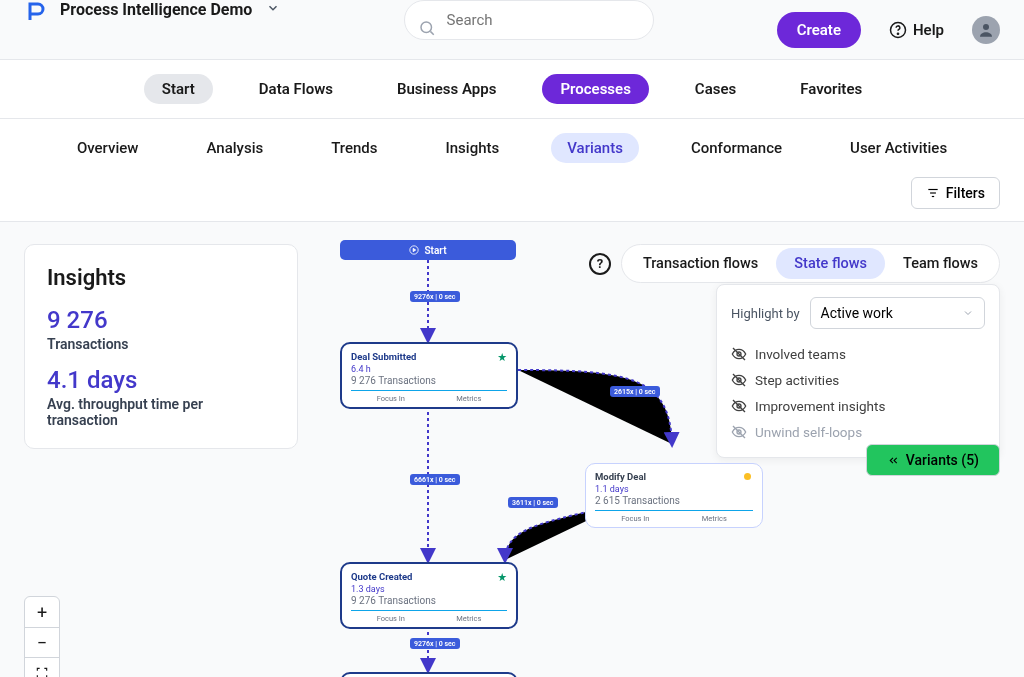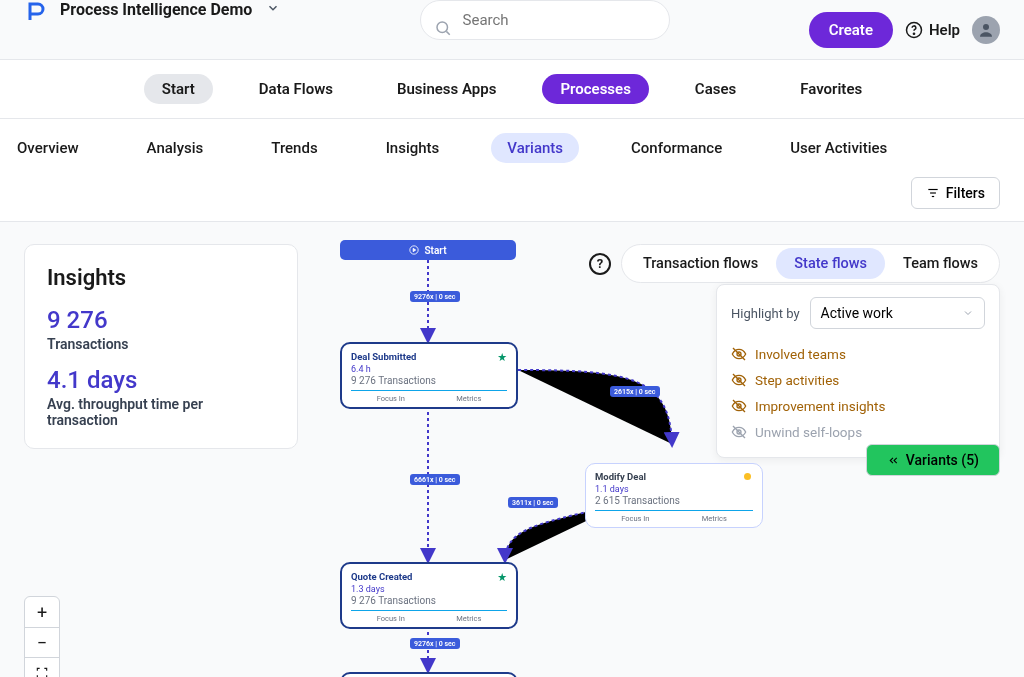--- a/index.html
+++ b/index.html
@@ -4,48 +4,48 @@
 <style>
 *{box-sizing:border-box;margin:0;padding:0;font-family:-apple-system,BlinkMacSystemFont,"Segoe UI",Roboto,sans-serif}
 body{background:#fff;color:#1a1a1a;overflow:hidden}
 .header{height:60px;display:flex;padding:0 24px;border-bottom:1px solid #e5e7eb;background:#f9fafb}
 .logo{width:24px;height:24px;margin-right:12px;color:#2563eb}
 .app-title{font-size:16px;font-weight:700;color:#1a1a1a}
 .chev{margin-left:14px;color:#4b5563}
 .search-wrap{margin-left:auto;margin-right:auto;position:relative}
 .search-input{width:250px;height:40px;border:1px solid #e5e7eb;border-radius:20px;padding:0 16px 0 42px;font-size:15px;background:#fff;color:#6b7280}
 .search-icon{position:absolute;left:14px;top:50%;transform:translateY(-50%);color:#9ca3af}
-.header-actions{display:flex;align-items:center;gap:12px}
+.header-actions{display:flex;align-items:center;gap:28px}
 .create-btn{background:#6d28d9;color:#fff;border:none;border-radius:20px;padding:9px 20px;font-size:15px;font-weight:600;cursor:pointer}
 .help-btn{display:flex;align-items:center;gap:6px;color:#1a1a1a;cursor:pointer;font-size:15px;font-weight:600}
 .avatar{width:28px;height:28px;border-radius:50%;background:#9ca3af;display:flex;align-items:center;justify-content:center;cursor:pointer}
 .tabs-main{display:flex;justify-content:center;gap:28px;padding:14px 0;border-bottom:1px solid #e5e7eb}
 .tab-main{font-size:15px;font-weight:600;color:#1a1a1a;padding:6px 18px;border-radius:16px;cursor:pointer}
 .tab-main.active{background:#6d28d9;color:#fff}
 .tab-main.start{background:#e5e7eb}
-.tabs-sub{display:flex;justify-content:flex-start;gap:36px;padding:14px 1px}
+.tabs-sub{display:flex;justify-content:center;gap:36px;padding:14px 1px}
 .tab-sub{font-size:15px;font-weight:500;color:#1a1a1a;padding:6px 16px;border-radius:16px;cursor:pointer}
 .tab-sub.active{background:#e0e7ff;color:#4338ca}
 .toolbar{display:flex;justify-content:flex-end;padding:0 24px 12px}
 .filters-btn{display:flex;align-items:center;gap:6px;border:1px solid #d1d5db;border-radius:6px;padding:7px 14px;font-size:14px;font-weight:500;background:#fff;cursor:pointer}
 .workspace{position:relative;background:#f9fafb;height:467px;border-top:1px solid #e5e7eb}
 .insights-card{position:absolute;left:24px;top:22px;width:274px;background:#fff;border:1px solid #e5e7eb;border-radius:10px;padding:20px 22px}
 .insights-title{font-size:22px;font-weight:600;color:#1a1a1a;margin-bottom:16px}
 .metric-val{font-size:24px;font-weight:500;color:#4338ca;margin-bottom:2px}
 .metric-label{font-size:14px;font-weight:600;color:#374151;margin-bottom:14px}
 .flow-toggle{position:absolute;top:22px;right:24px;display:flex;align-items:center;gap:10px}
 .flow-help{width:22px;height:22px;border:2px solid #1a1a1a;border-radius:50%;display:flex;align-items:center;justify-content:center;font-size:13px;font-weight:700;cursor:pointer}
 .flow-tabs{display:flex;background:#fff;border:1px solid #e5e7eb;border-radius:20px;padding:3px}
 .flow-tab{font-size:14.5px;font-weight:500;padding:7px 18px;border-radius:16px;cursor:pointer;color:#1a1a1a}
 .flow-tab.active{background:#e0e7ff;color:#4338ca}
 .highlight-panel{position:absolute;top:62px;right:24px;width:284px;background:#fff;border:1px solid #e5e7eb;border-radius:8px;padding:12px 14px;box-shadow:0 2px 8px rgba(0,0,0,.06)}
 .hl-row{display:flex;align-items:center;gap:10px;margin-bottom:12px}
 .hl-label{font-size:13px;color:#4b5563}
 .hl-select{flex:1;border:1px solid #d1d5db;border-radius:6px;padding:7px 10px;font-size:14px;display:flex;justify-content:space-between;align-items:center;cursor:pointer;color:#000000}
-.hl-opt{display:flex;align-items:center;gap:8px;font-size:13.5px;color:#a16207;padding:5px 0;cursor:pointer}
+.hl-opt{display:flex;align-items:center;gap:8px;font-size:13.5px;color:#404040;padding:5px 0;cursor:pointer}
 .hl-opt.disabled{color:#9ca3af}
 .eye-off{width:16px;height:16px;flex-shrink:0}
 .variants-btn{position:absolute;top:222px;right:24px;display:flex;align-items:center;gap:6px;border:1px solid #d1d5db;border-radius:6px;padding:7px 20px;font-size:14px;font-weight:500;background:#22c55e;cursor:pointer}
 .zoom-ctrl{position:absolute;left:24px;bottom:0;display:flex;flex-direction:column;border:1px solid #d1d5db;border-radius:6px;background:#fff}
 .zoom-ctrl>div{width:34px;height:30px;display:flex;align-items:center;justify-content:center;cursor:pointer;font-size:18px;font-weight:400}
 .zoom-ctrl>div+div{border-top:1px solid #d1d5db}
 .canvas{position:absolute;left:310px;top:0;width:500px;height:470px}
 .start-node{position:absolute;left:30px;top:18px;width:176px;height:20px;background:#3b5bdb;border-radius:5px;color:#fff;font-size:10px;font-weight:600;display:flex;align-items:center;justify-content:center;gap:5px}
 .proc-node{position:absolute;background:#fff;border:2px solid #1e3a8a;border-radius:10px;padding:7px 9px 4px;width:178px}
 .proc-node.alt{border:1px solid #c7d2fe}

